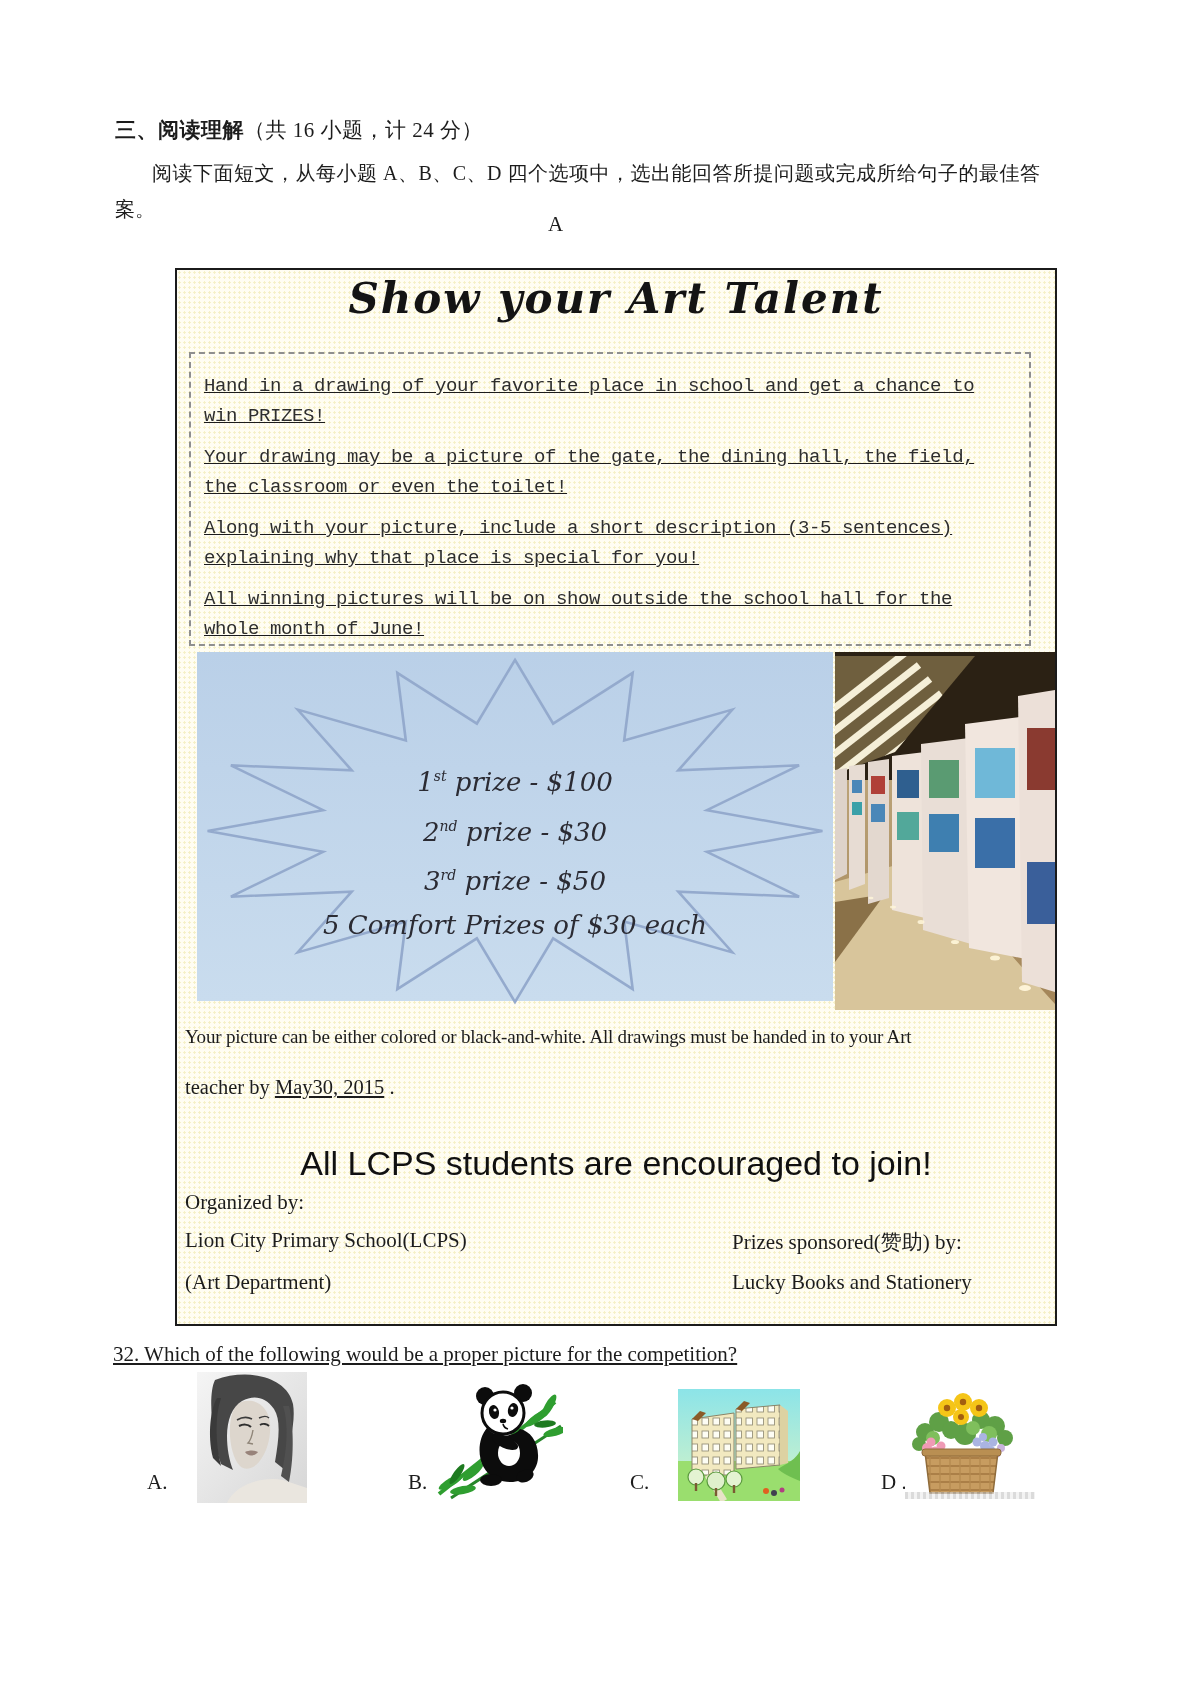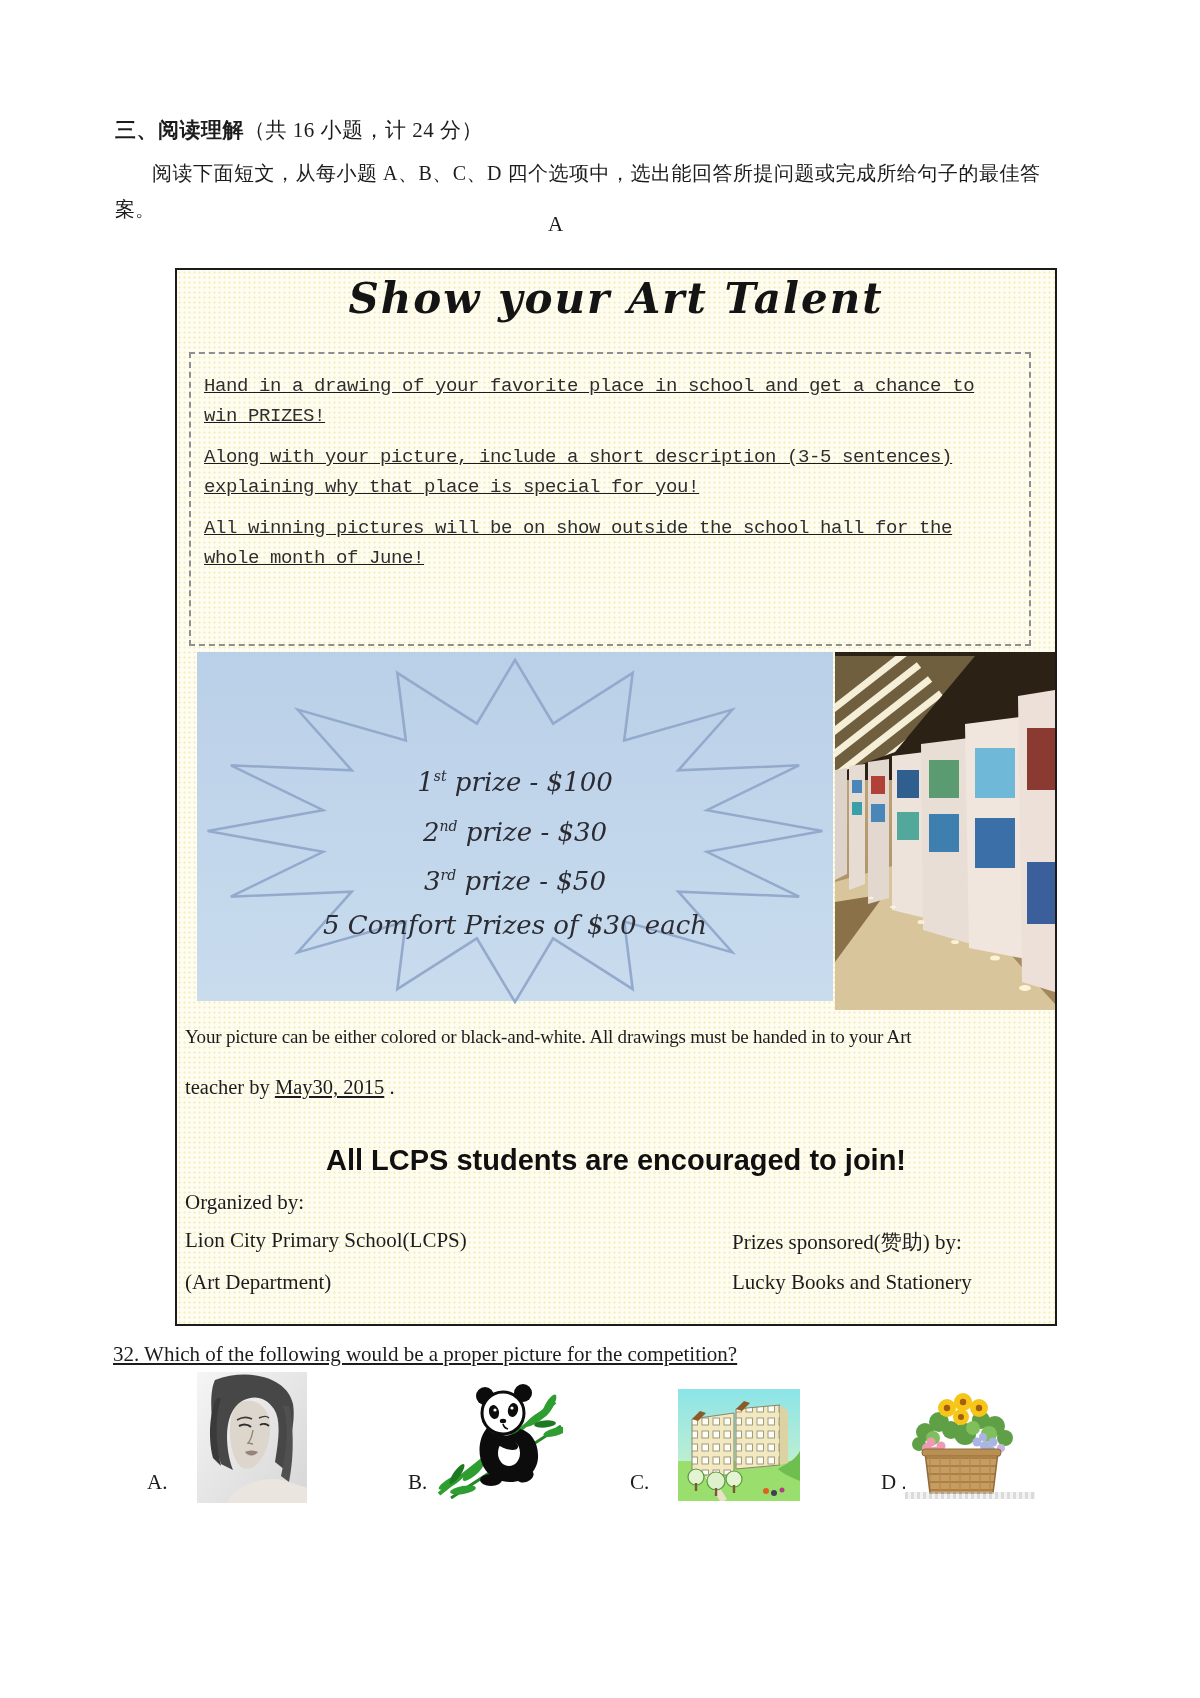--- a/index.html
+++ b/index.html
@@ -50,21 +50,21 @@
     font-family:"DejaVu Serif",serif;font-style:italic;font-size:26px;
     line-height:44px;color:#2b2b33;
   }
   .prize-text sup{font-size:14px;}
   .photo{left:658px;top:382px;width:220px;height:358px;}
   .submit1{left:8px;top:756px;font-size:19px;letter-spacing:-0.2px;white-space:nowrap;}
   .submit2{left:8px;top:806px;font-size:20.5px;}
   .submit2 .deadline{text-decoration:underline;}
   .join-line{
     left:0;top:874px;width:100%;text-align:center;
-    font-family:"Liberation Sans",sans-serif;font-weight:bold;font-size:29px;color:#101010;
+    font-family:"Liberation Sans",sans-serif;font-weight:normal;font-size:34px;color:#101010;
   }
   .org-label{left:8px;top:920px;font-size:21px;}
   .org-name{left:8px;top:958px;font-size:21px;}
   .org-dept{left:8px;top:1000px;font-size:21px;}
   .sp-label{left:555px;top:958px;font-size:21px;}
   .sp-name{left:555px;top:1000px;font-size:21px;}
 
   
   .q-text{left:113px;top:1342px;font-size:21px;text-decoration:underline;}
   .opt-label{font-size:21px;top:1470px;}
@@ -85,20 +85,21 @@
 <div class="abs instr1">阅读下面短文，从每小题 A、B、C、D 四个选项中，选出能回答所提问题或完成所给句子的最佳答</div>
 <div class="abs instr2">案。</div>
 <div class="abs passage-a">A</div>
 
 <div class="abs poster">
 
   <div class="abs poster-title">Show your Art Talent</div>
 
   <div class="abs rules-box">
     <p>Hand in a drawing of your favorite place in school and get a chance to win PRIZES!</p>
+    <p>Your drawing may be a picture of the gate, the dining hall, the field, the classroom or even the toilet!</p>
     <p>Along with your picture, include a short description (3-5 sentences) explaining why that place is special for you!</p>
     <p>All winning pictures will be on show outside the school hall for the whole month of June!</p>
   </div>
 
   <div class="abs blue-panel">
     <svg class="star-svg" width="636" height="358" viewBox="0 0 600 360" preserveAspectRatio="none">
       <polygon points="300,8 336,72 411,21 403,89 505,58 454,119 568,114 481,159 590,180 481,201 568,246 454,241 505,302 403,271 411,339 336,288 300,352 264,288 189,339 197,271 95,302 146,241 32,246 119,201 10,180 119,159 32,114 146,119 95,58 197,89 189,21 264,72" fill="none" stroke="#94aacd" stroke-width="2.5"></polygon>
     </svg>
     <div class="prize-text">
       <div><span>1</span><sup>st</sup><span> prize - $100</span></div>

